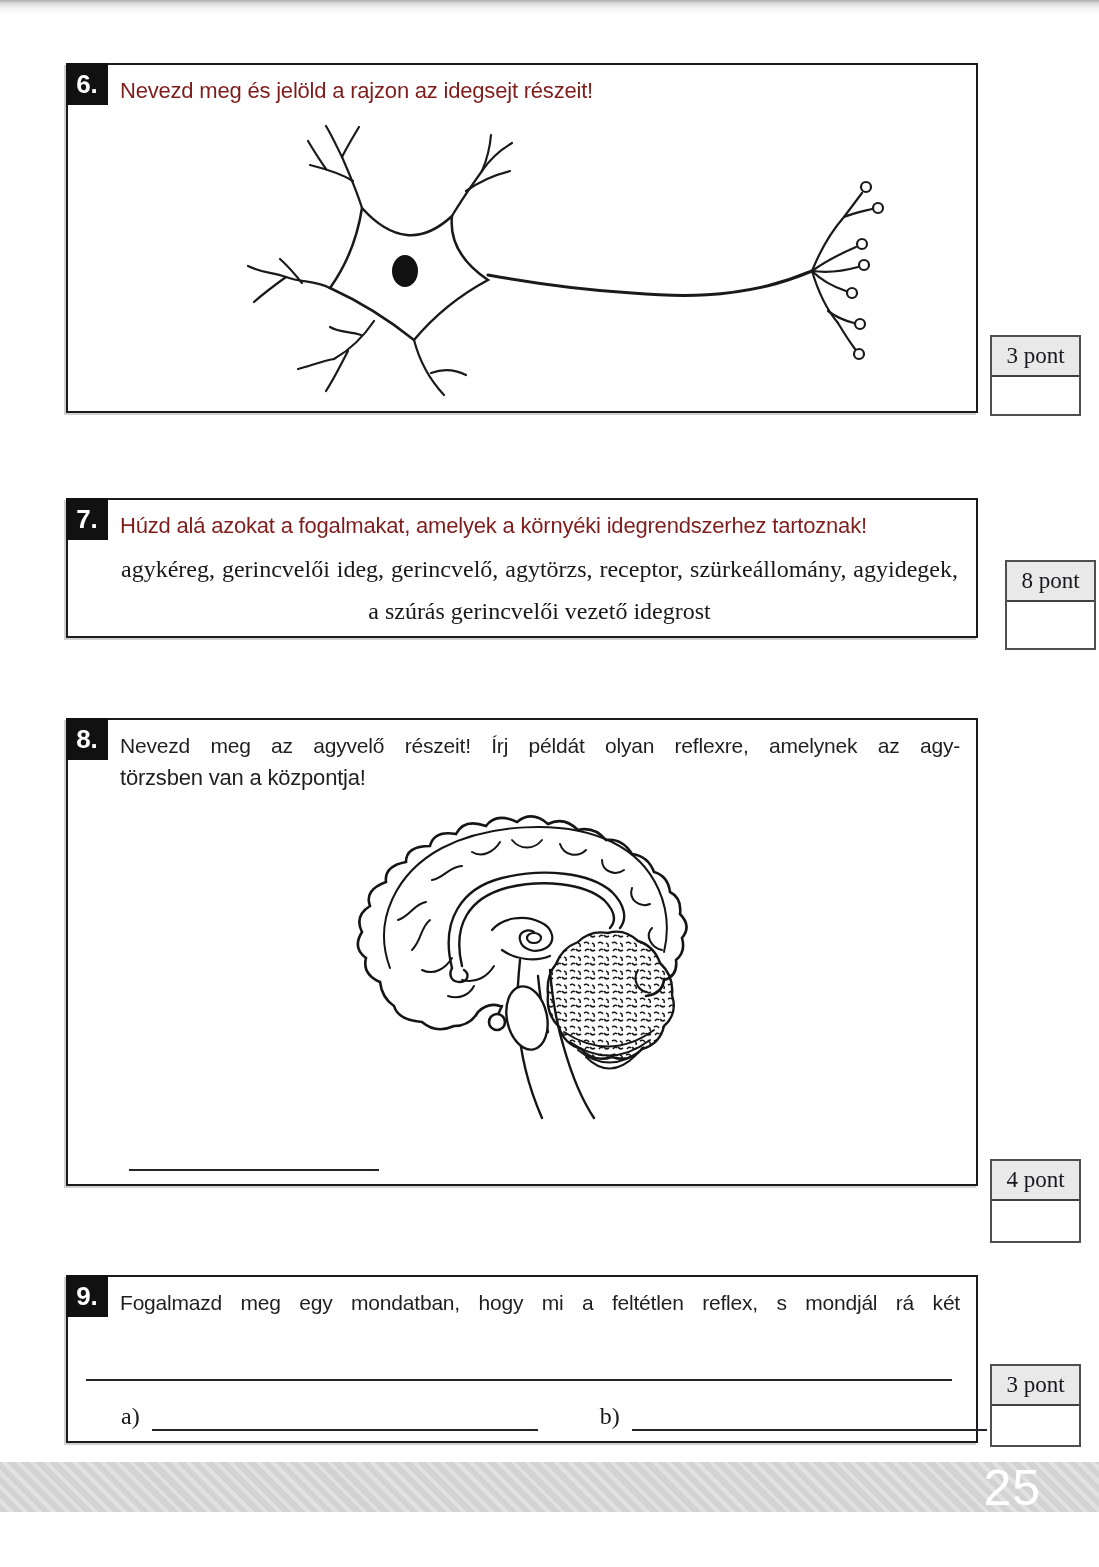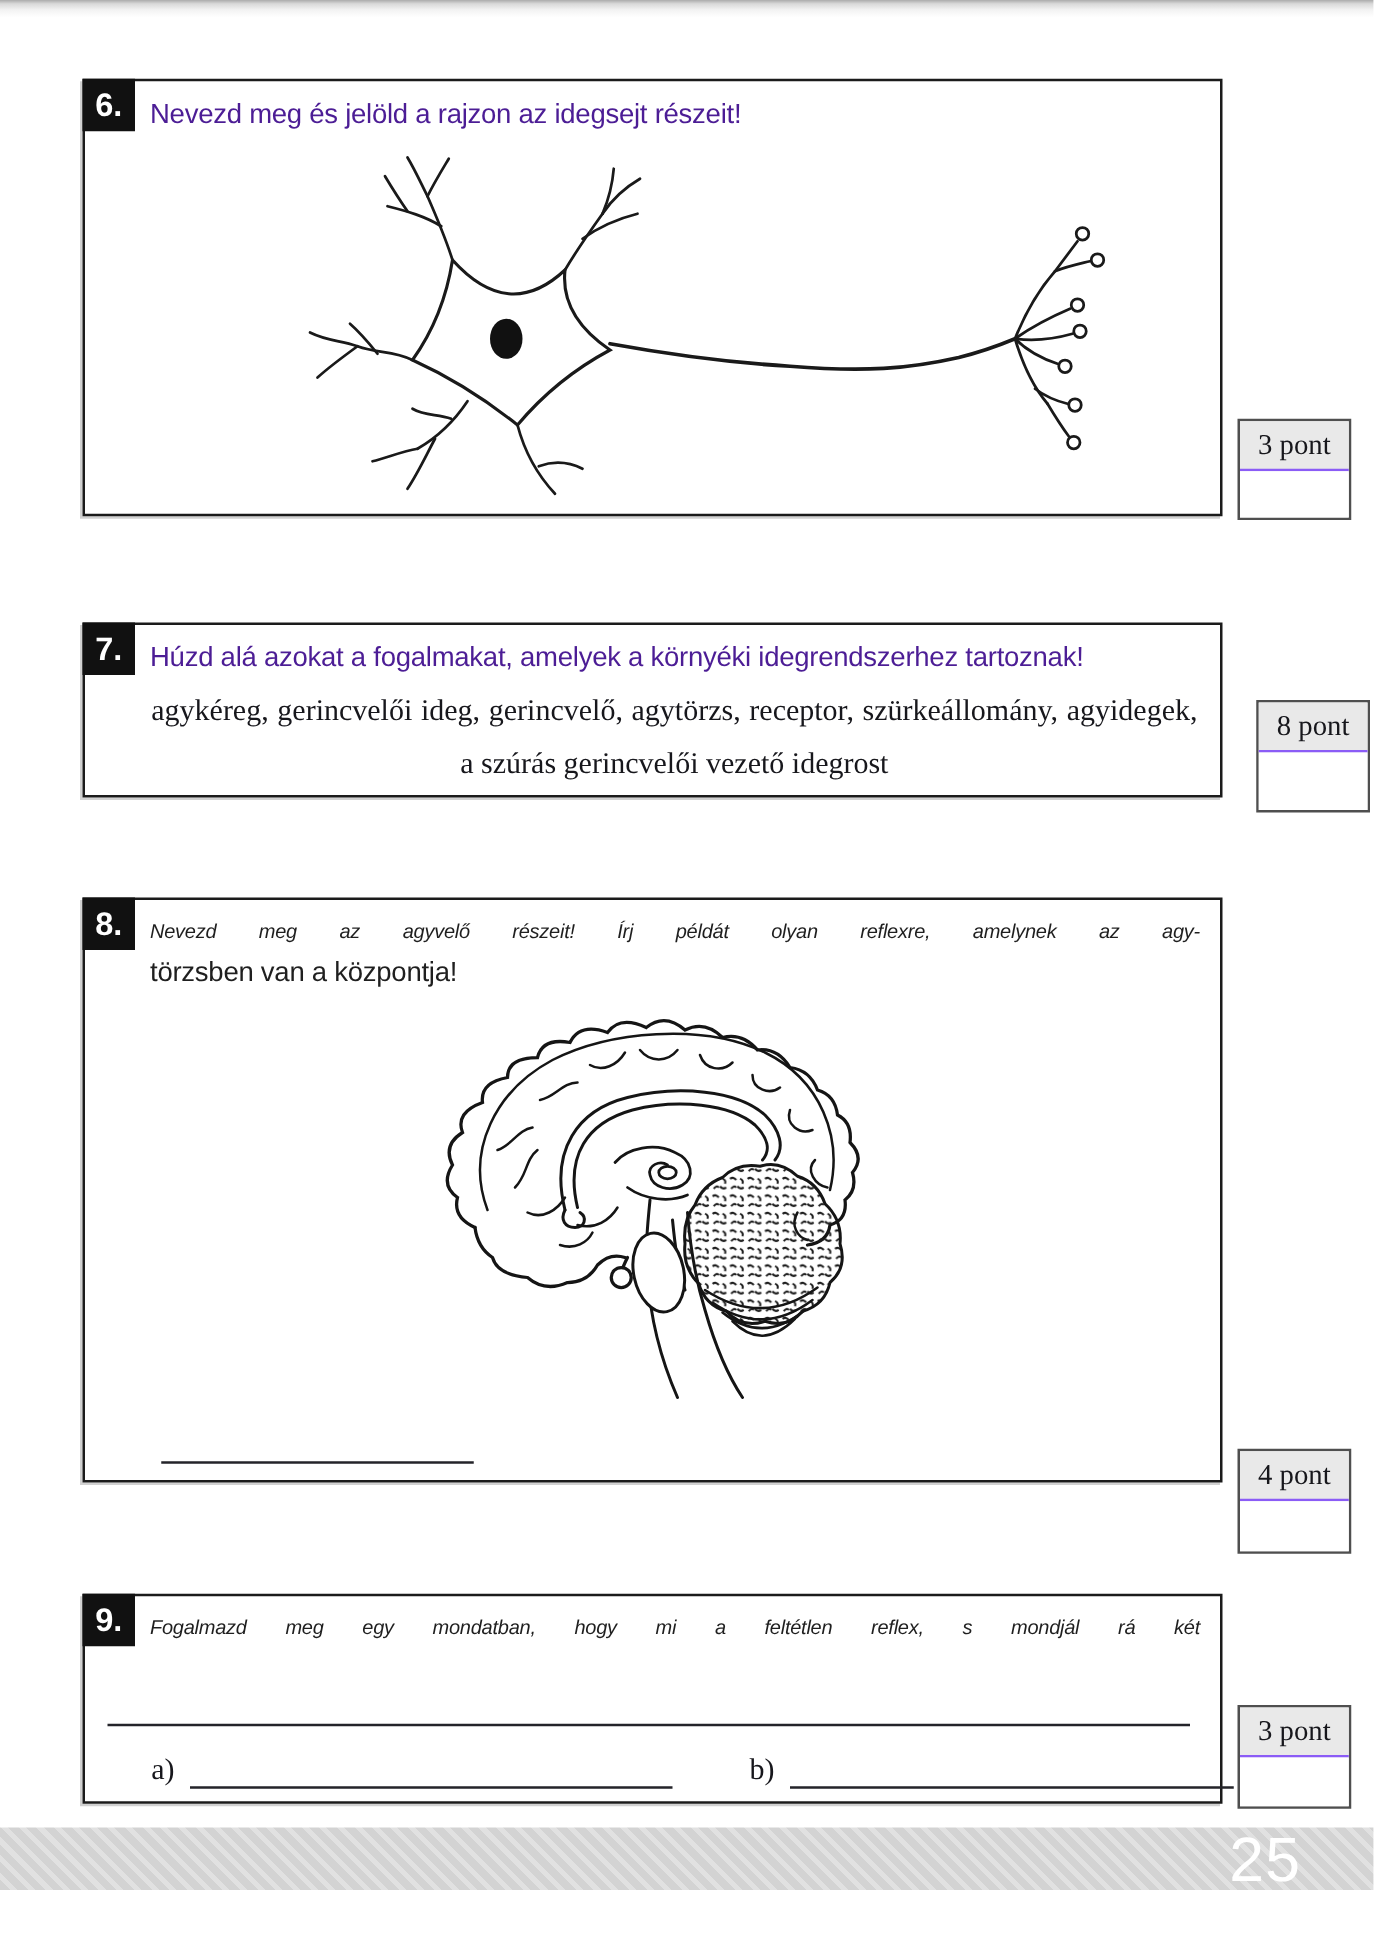--- a/index.html
+++ b/index.html
@@ -24,27 +24,27 @@
   .task-num{
     position:absolute;left:-2px;top:-2px;
     width:42px;height:42px;
     background:#111111;color:#ffffff;
     font-size:26px;font-weight:bold;
     display:flex;align-items:center;justify-content:center;
     letter-spacing:0px;
   }
   .task-title{
     position:absolute;left:52px;right:4px;top:10px;
-    font-size:22px;color:#4c1d95;line-height:32px;
+    font-size:22px;color:#7f1d1d;line-height:32px;
     letter-spacing:-0.2px;
   }
   .jline1{
     position:absolute;left:52px;right:16px;top:10px;
-    font-size:16px;color:#1f1f1f;line-height:32px;
-    text-align:justify;text-align-last:justify;letter-spacing:-0.2px;font-style:italic;
+    font-size:21px;color:#1f1f1f;line-height:32px;
+    text-align:justify;text-align-last:justify;letter-spacing:-0.2px;
   }
   .jline2{
     position:absolute;left:52px;right:16px;top:42px;
     font-size:22px;color:#1f1f1f;line-height:32px;letter-spacing:-0.2px;
   }
   .serif{font-family:"Liberation Serif",serif;color:#17171c;margin-left:35px;}
   .words-line1{
     position:absolute;left:18px;right:18px;top:54px;
     font-size:24px;line-height:30px;
     text-align:justify;text-align-last:justify;
@@ -73,21 +73,21 @@
   .ab-label{flex:none;}
   .ab-line-a{flex:none;width:386px;height:1.1em;margin-left:12px;border-bottom:2px solid #24242a;}
   .ab-gap{flex:none;width:62px;}
   .ab-line-b{flex:1;height:1.1em;margin-left:12px;border-bottom:2px solid #24242a;}
   
   .points-box{
     position:absolute;left:990px;width:87px;
     border:2px solid #4f4f4f;background:#ffffff;
   }
   .points-label{
-    height:38px;background:#e9e9e9;border-bottom:2px solid #8b5cf6;
+    height:38px;background:#e9e9e9;border-bottom:2px solid #404040;
     font-family:"Liberation Serif",serif;font-size:23px;color:#17171c;
     display:flex;align-items:center;justify-content:center;
   }
   .points-blank{background:#ffffff;}
   
   .illus{position:absolute;}
   
   .page-footer{
     position:absolute;left:0;top:1462px;width:100%;height:50px;
     background:repeating-linear-gradient(45deg,#d3d3d3 0px,#d3d3d3 6px,#e1e1e1 6px,#e1e1e1 10px);

